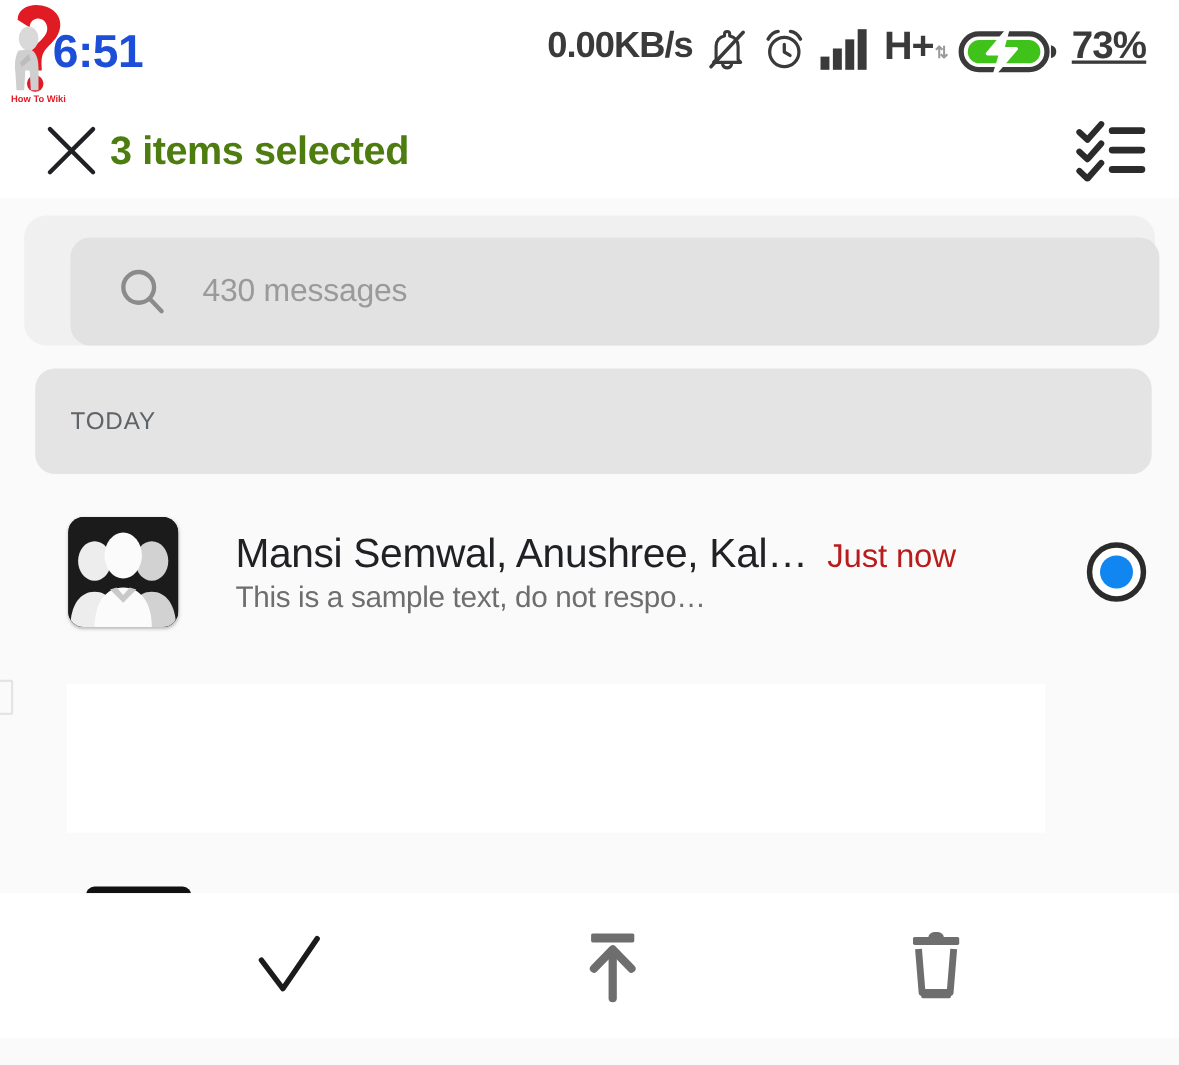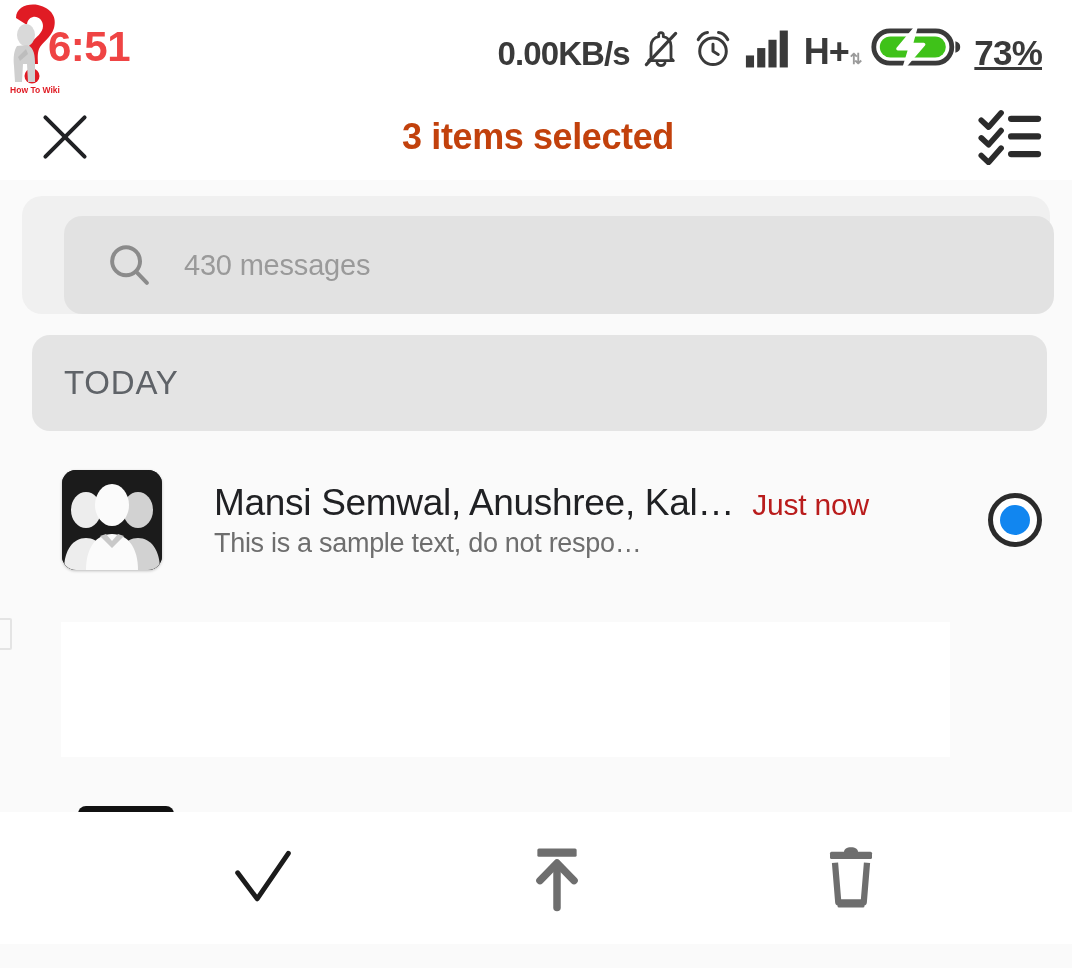--- a/index.html
+++ b/index.html
@@ -40,31 +40,31 @@
     left: 2px;
     top: 2px;
     width: 66px;
     height: 94px;
     z-index: 5;
     pointer-events: none;
   }
   .status-time {
     font-size: 42px;
     font-weight: bold;
-    color: #ef4444;
+    color: #1d4ed8;
     letter-spacing: -0.5px;
     margin-left: 48px;
     line-height: 1;
     position: relative;
     z-index: 1;
   }
   .status-right {
     margin-left: auto;
     display: flex;
-    align-items: flex-end;
+    align-items: flex-start;
     gap: 11px;
     padding-right: 12px;
   }
   .status-kb {
     font-size: 33px;
     font-weight: bold;
     color: #3a3a3a;
     letter-spacing: -0.9px;
     line-height: 1;
   }
@@ -111,24 +111,24 @@
     width: 70px;
     height: 70px;
     display: flex;
     align-items: center;
     justify-content: center;
     flex: 0 0 auto;
     cursor: pointer;
   }
   .app-bar-title {
     flex: 1 1 auto;
-    text-align: center;
+    text-align: left;
     font-size: 36px;
     font-weight: bold;
-    color: #c2410c;
+    color: #4d7c0f;
     letter-spacing: -0.4px;
   }
 
   
   .content {
     position: absolute;
     top: 180px; left: 0;
     width: 1072px;
     height: 632px;
     background: #fafafa;
@@ -185,21 +185,21 @@
     width: 1015px;
     height: 96px;
     background: #e4e4e4;
     border-radius: 18px;
     display: flex;
     align-items: center;
     padding-left: 32px;
     box-sizing: border-box;
   }
   .section-header-label {
-    font-size: 33px;
+    font-size: 22px;
     color: #5f6368;
     letter-spacing: 0.8px;
   }
 
   
   .conv-row {
     position: absolute;
     left: 0;
     top: 282px;
     width: 1072px;

